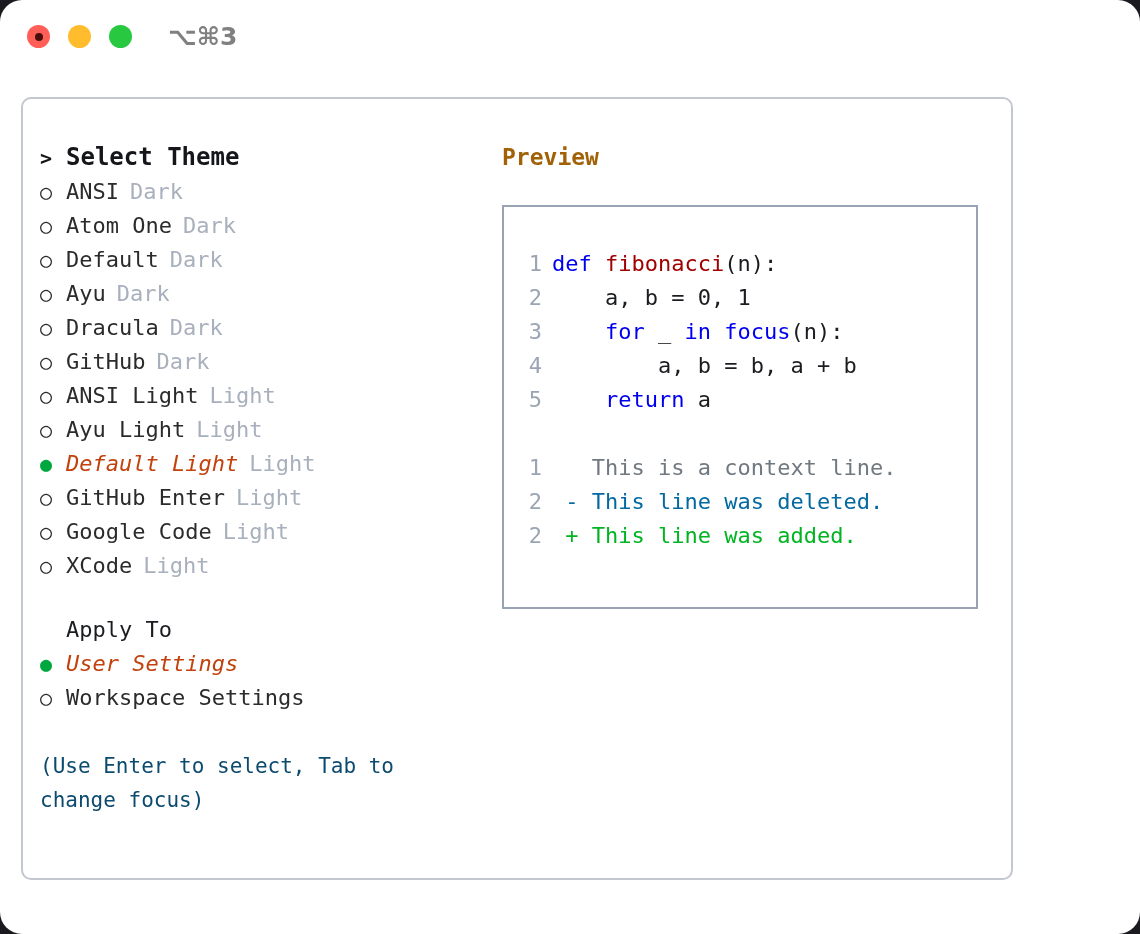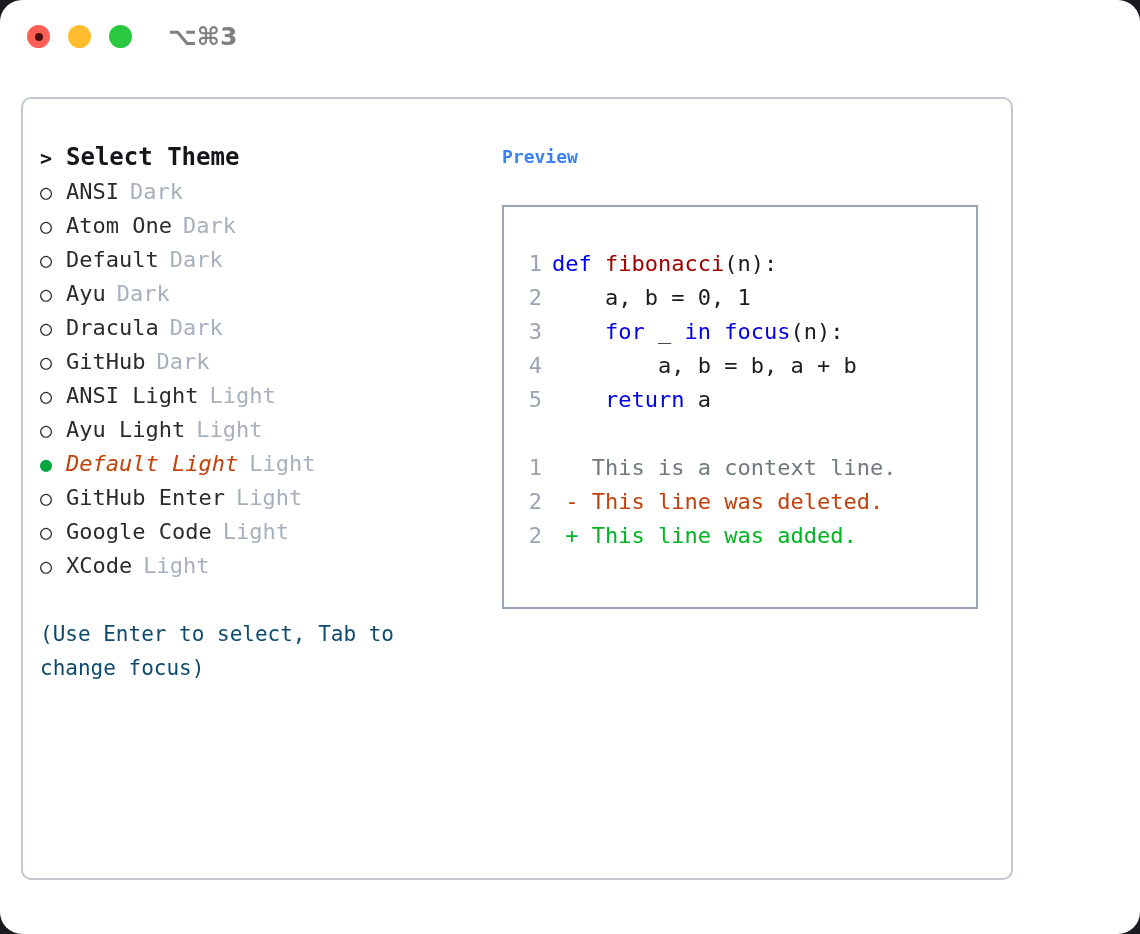--- a/index.html
+++ b/index.html
@@ -148,23 +148,23 @@
   }
 
   
   .right-col {
     position: absolute;
     left: 479px;
     top: 40px;
     width: 490px;
   }
   .preview-title {
-    font-size: 18px;
-    font-weight: bold;
-    color: #3b82f6;
+    font-size: 23px;
+    font-weight: bold;
+    color: #a16207;
     height: 36px;
     line-height: 36px;
   }
   .preview-box {
     margin-top: 30px;
     width: 476px;
     height: 404px;
     border: 2px solid #98a3b3;
     box-sizing: border-box;
     background: #ffffff;
@@ -182,21 +182,21 @@
     width: 22px;
     text-align: right;
     color: #9aa4b2;
     margin-right: 10px;
   }
   .blank-line { height: 34px; }
   .kw  { color: #0000ee; }
   .fn  { color: #a00000; }
   .pl  { color: #1a1c20; }
   .ctx { color: #707880; }
-  .del { color: #c2410c; }
+  .del { color: #0369a1; }
   .add { color: #00b422; }
 </style>
 </head>
 <body>
 
 <div class="window">
 
   <div class="titlebar">
     <div class="lights">
       <span class="light red"></span>
@@ -220,20 +220,27 @@
           <div class="list-row"><span class="marker">○</span><span class="theme-name">Dracula</span><span class="theme-kind">Dark</span></div>
           <div class="list-row"><span class="marker">○</span><span class="theme-name">GitHub</span><span class="theme-kind">Dark</span></div>
           <div class="list-row"><span class="marker">○</span><span class="theme-name">ANSI Light</span><span class="theme-kind">Light</span></div>
           <div class="list-row"><span class="marker">○</span><span class="theme-name">Ayu Light</span><span class="theme-kind">Light</span></div>
           <div class="list-row selected"><span class="marker sel">●</span><span class="theme-name">Default Light</span><span class="theme-kind">Light</span></div>
           <div class="list-row"><span class="marker">○</span><span class="theme-name">GitHub Enter</span><span class="theme-kind">Light</span></div>
           <div class="list-row"><span class="marker">○</span><span class="theme-name">Google Code</span><span class="theme-kind">Light</span></div>
           <div class="list-row"><span class="marker">○</span><span class="theme-name">XCode</span><span class="theme-kind">Light</span></div>
         </div>
 
+      <div class="apply-block">
+        <div class="apply-label">Apply To</div>
+        <div id="apply-list">
+            <div class="list-row selected"><span class="marker sel">●</span><span class="theme-name">User Settings</span></div>
+            <div class="list-row"><span class="marker">○</span><span class="theme-name">Workspace Settings</span></div>
+          </div>
+      </div>
 
       <div class="hint">(Use Enter to select, Tab to change focus)</div>
     </div>
 
     <div class="right-col">
       <div class="preview-title">Preview</div>
       <div class="preview-box">
         <div id="code-block">
             <div class="code-line"><span class="gutter">1</span><span class="kw">def </span><span class="fn">fibonacci</span><span class="pl">(n):</span></div>
             <div class="code-line"><span class="gutter">2</span><span class="pl">    a, b = 0, 1</span></div>

